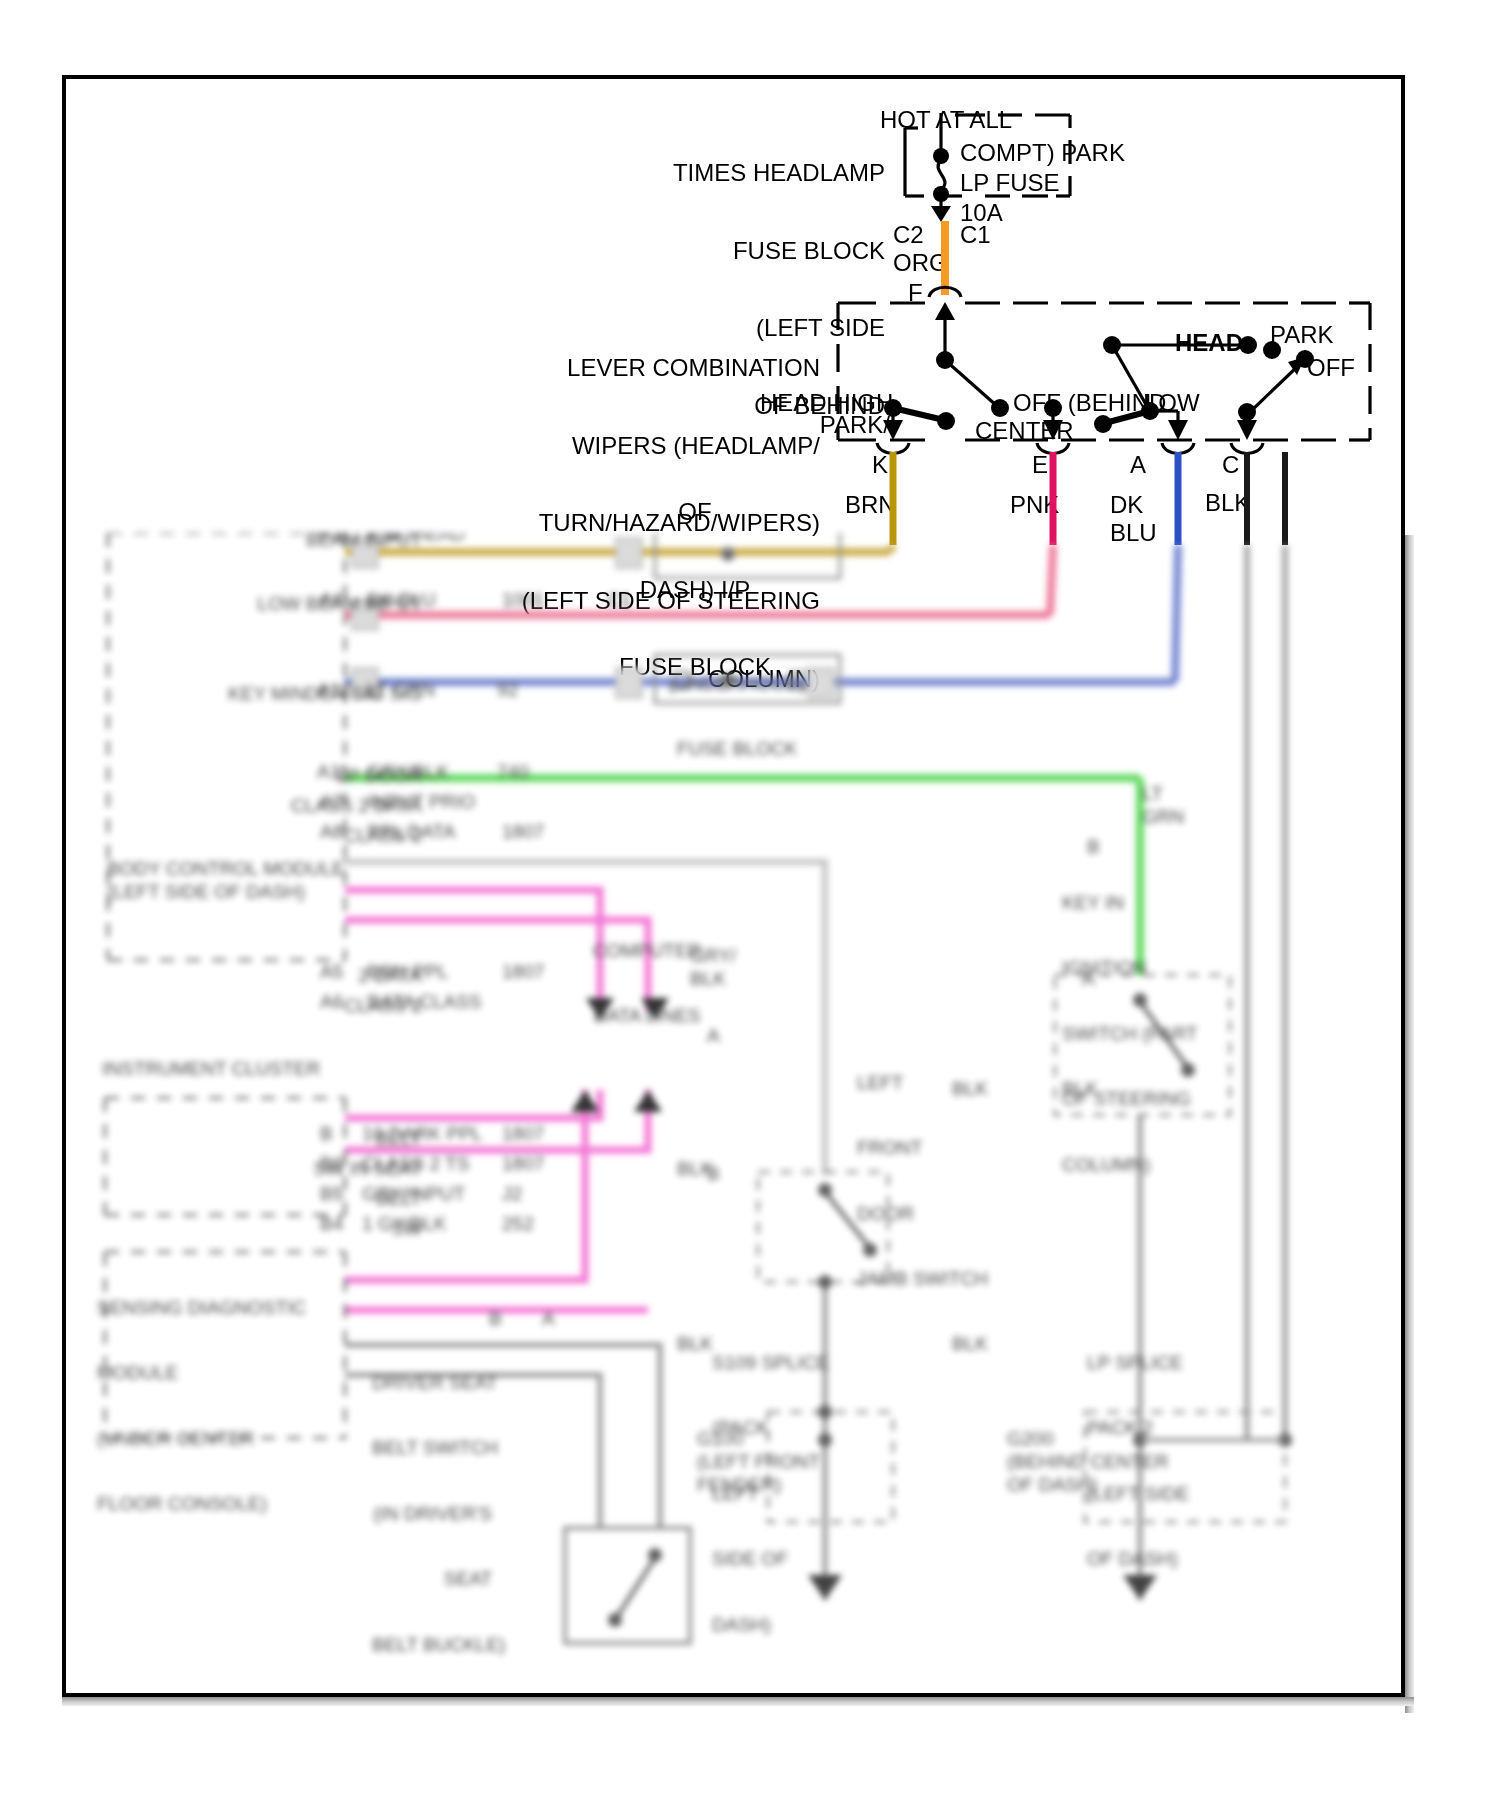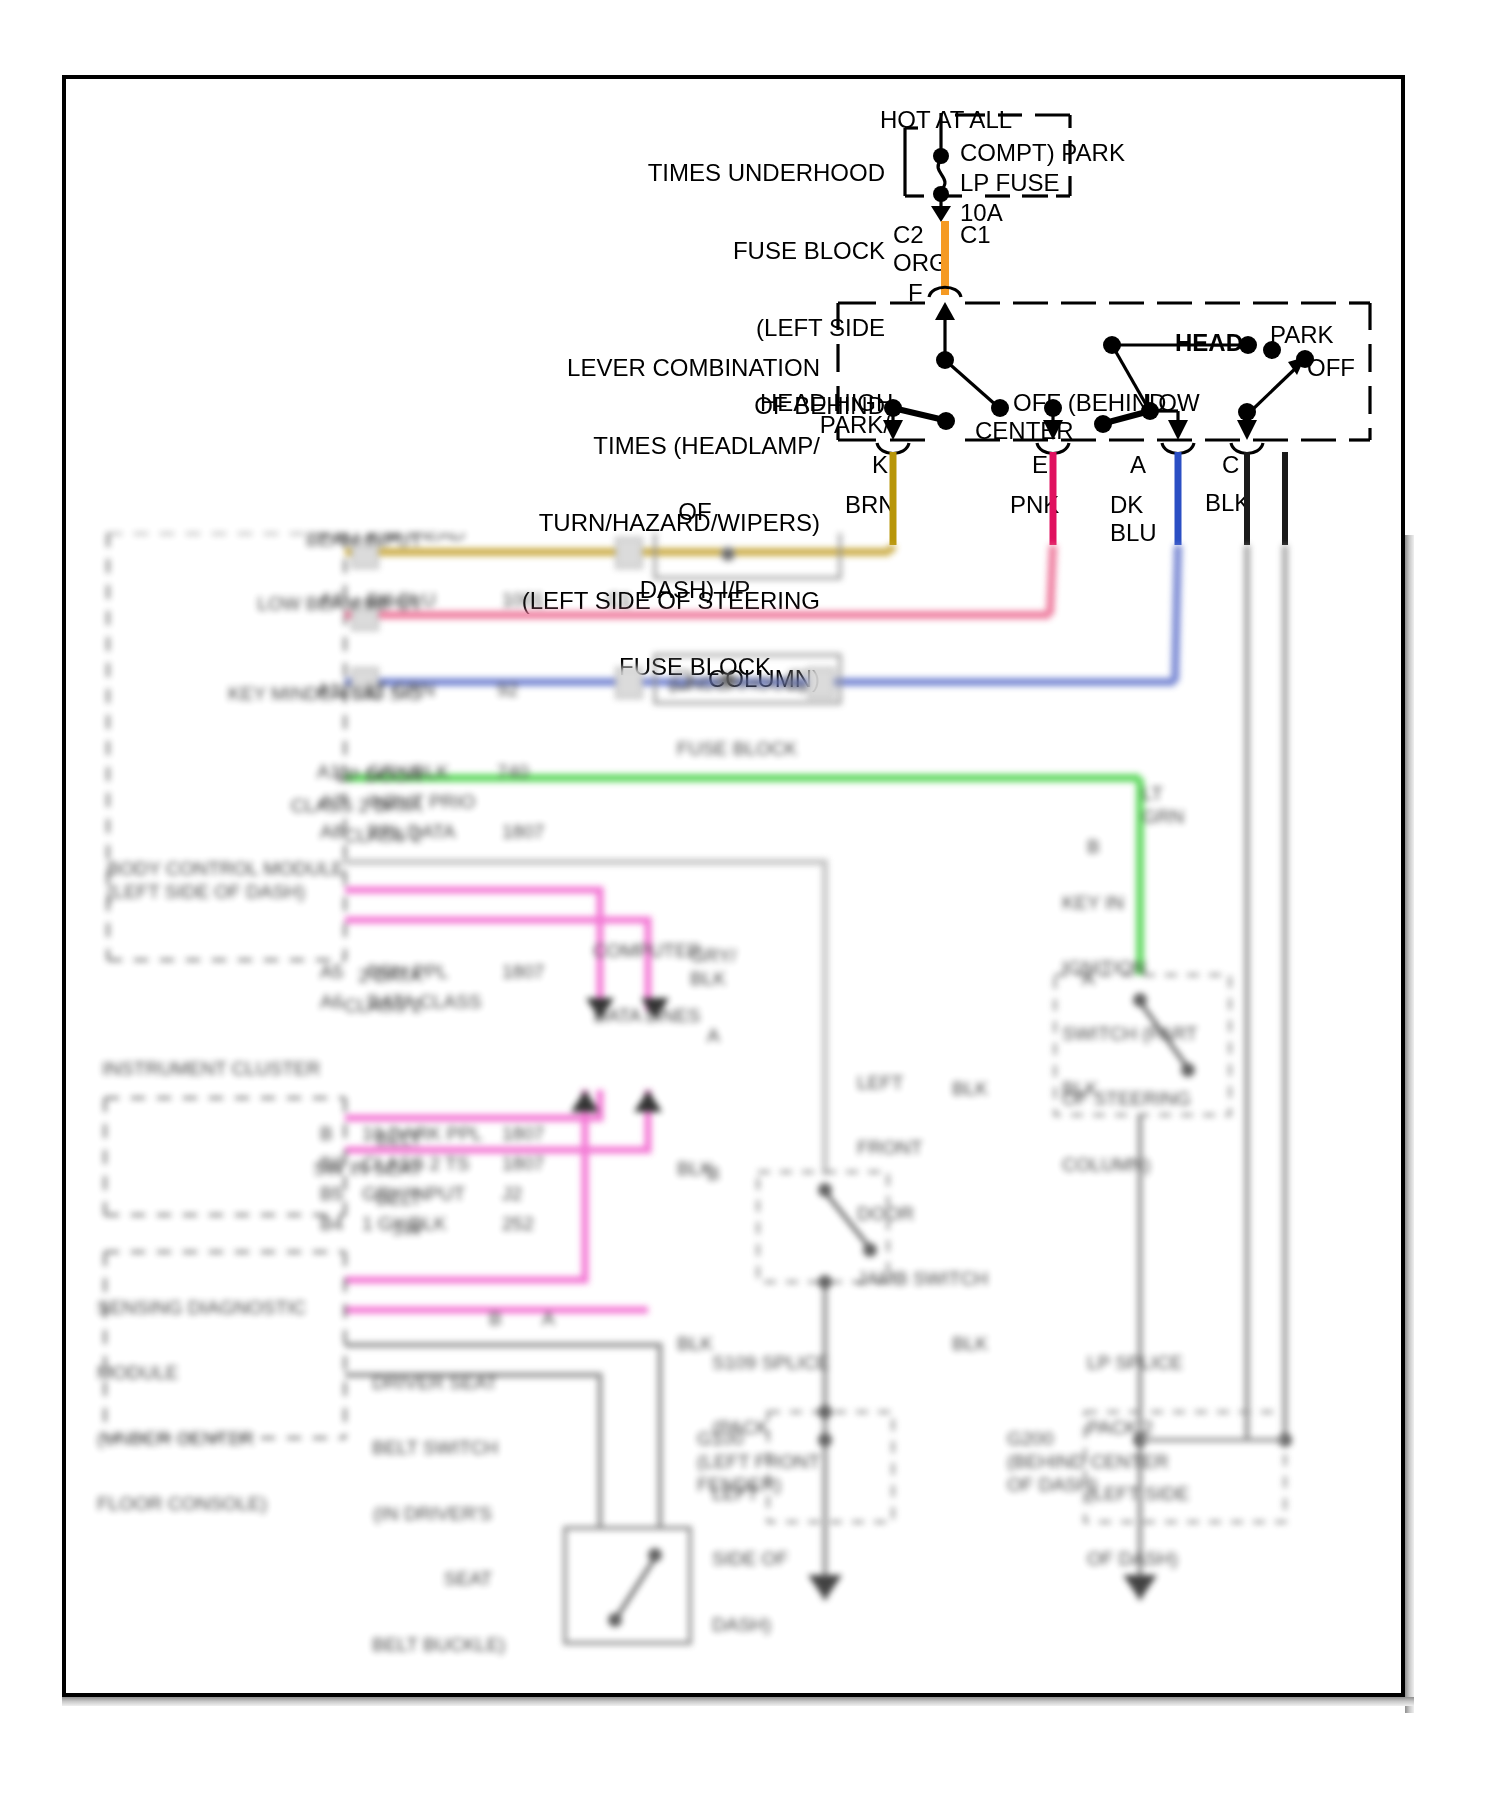--- a/index.html
+++ b/index.html
@@ -37,40 +37,40 @@
 </head>
 <body>
 
 <div id="page">
 
   <div id="frame"></div>
   <div id="frame-shadow-r"></div>
   <div id="frame-shadow-b"></div>
 
   <div class="txt rgt" style="left:560px;top:108px;width:325px;font-size:24px;">
-    <div>TIMES UNDERHOOD</div>
+    <div>TIMES HEADLAMP</div>
     <div>FUSE BLOCK</div>
     <div>(LEFT SIDE</div>
     <div>OF BEHIND</div>
   </div>
 
   <div class="txt" style="left:880px;top:107px;font-size:24px;">HOT AT ALL</div>
   <div class="txt" style="left:960px;top:140px;font-size:24px;">COMPT) PARK</div>
   <div class="txt" style="left:960px;top:170px;font-size:24px;">LP FUSE</div>
   <div class="txt" style="left:960px;top:200px;font-size:24px;">10A</div>
 
   <div class="txt" style="left:893px;top:222px;font-size:24px;">C2</div>
   <div class="txt" style="left:960px;top:222px;font-size:24px;">C1</div>
 
   <div class="txt" style="left:893px;top:250px;font-size:24px;">ORG</div>
   <div class="txt" style="left:908px;top:280px;font-size:24px;">F</div>
 
   <div class="txt rgt" style="left:500px;top:303px;width:320px;font-size:24px;">
     <div>LEVER COMBINATION</div>
-    <div>TIMES (HEADLAMP/</div>
+    <div>WIPERS (HEADLAMP/</div>
     <div>TURN/HAZARD/WIPERS)</div>
     <div>(LEFT SIDE OF STEERING</div>
     <div>COLUMN)</div>
   </div>
 
   <div class="txt rgt" style="left:780px;top:360px;width:110px;font-size:24px;">
     <div>PARK/</div>
   </div>
   <div class="txt rgt" style="left:760px;top:390px;width:130px;font-size:24px;">HEAD HIGH</div>
   <div class="txt" style="left:975px;top:418px;font-size:24px;">CENTER</div>

